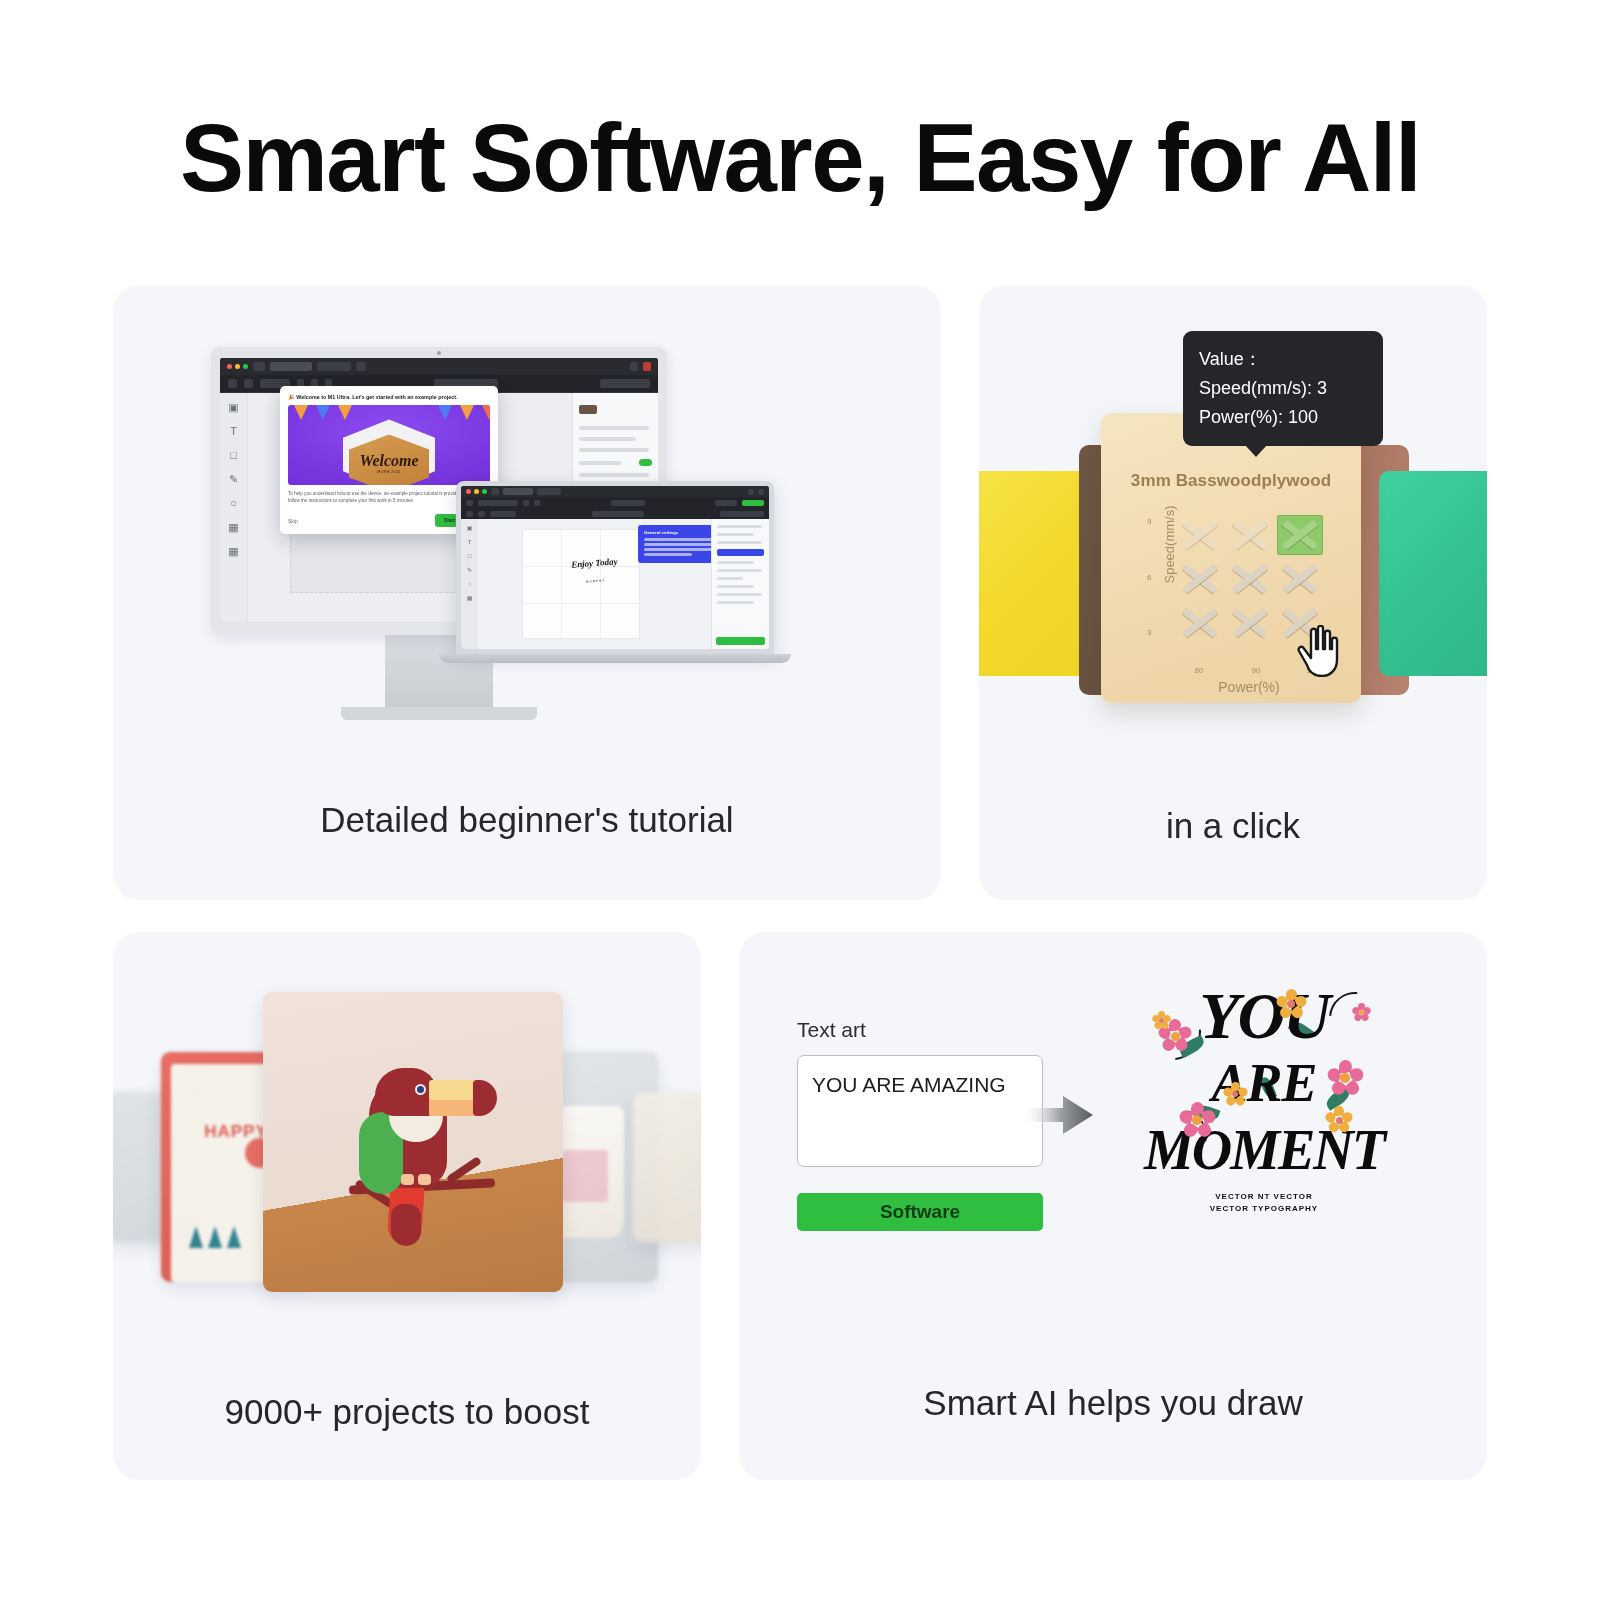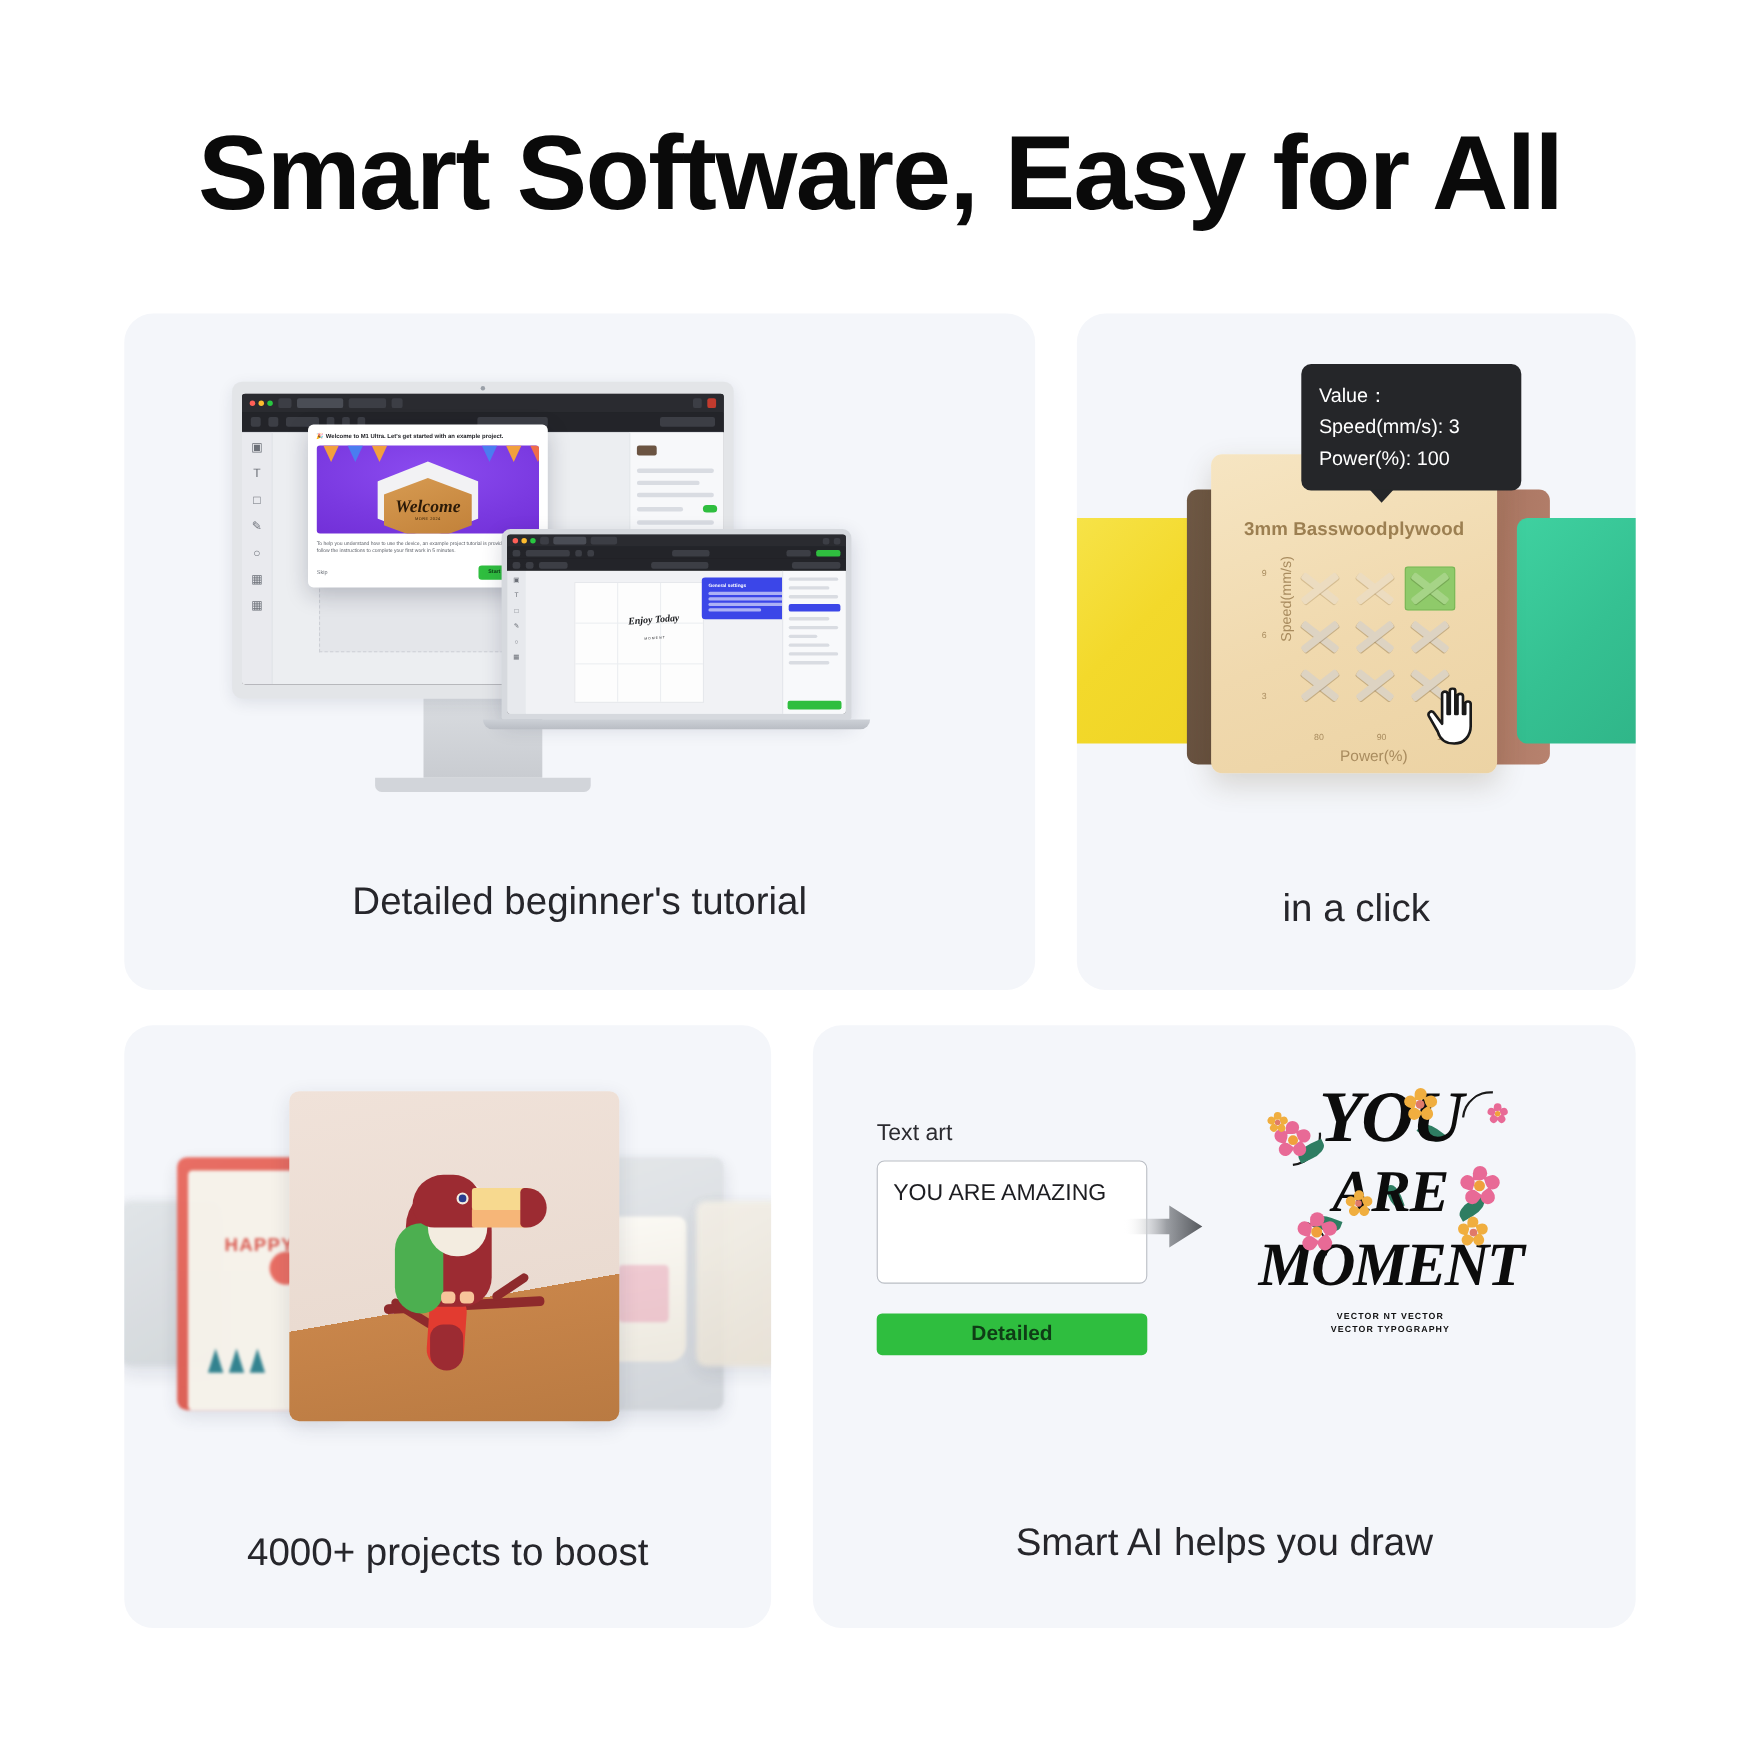--- a/index.html
+++ b/index.html
@@ -701,30 +701,30 @@
           </div>
 
           <div class="ph ph4">
             <div class="ph4-bag"></div>
           </div>
 
           <div class="ph ph5"></div>
         </div>
 
         <div class="caption">
-          <div>4000+ projects to boost</div>
+          <div>9000+ projects to boost</div>
         </div>
       </div>
 
       <div class="card ai">
 
         <div class="ai-left">
           <div class="ai-label">Text art</div>
           <textarea class="ai-textarea" placeholder="Type your text" style="">YOU ARE AMAZING</textarea>
-          <button class="ai-generate">Detailed</button>
+          <button class="ai-generate">Software</button>
         </div>
 
         <svg class="ai-arrow" viewBox="0 0 80 46">
           <defs>
             <linearGradient id="agr" x1="0" y1="0" x2="1" y2="0">
               <stop offset="0%" stop-color="#ffffff" stop-opacity="0"></stop>
               <stop offset="55%" stop-color="#9b9ea3"></stop>
               <stop offset="100%" stop-color="#55585d"></stop>
             </linearGradient>
           </defs>

